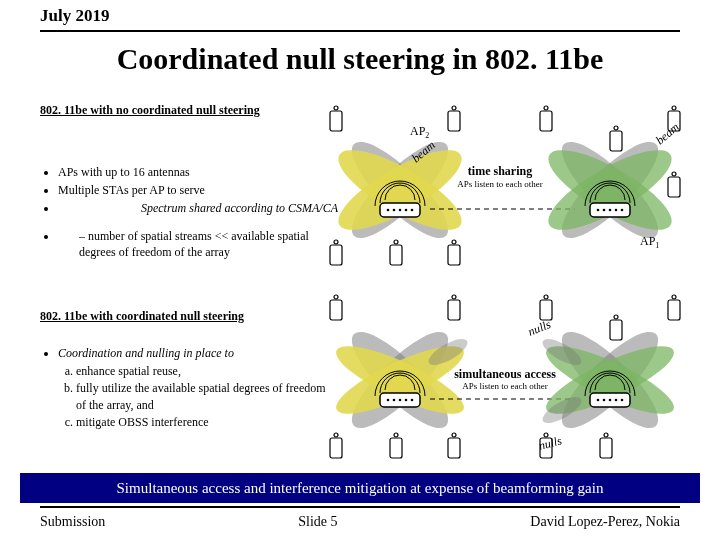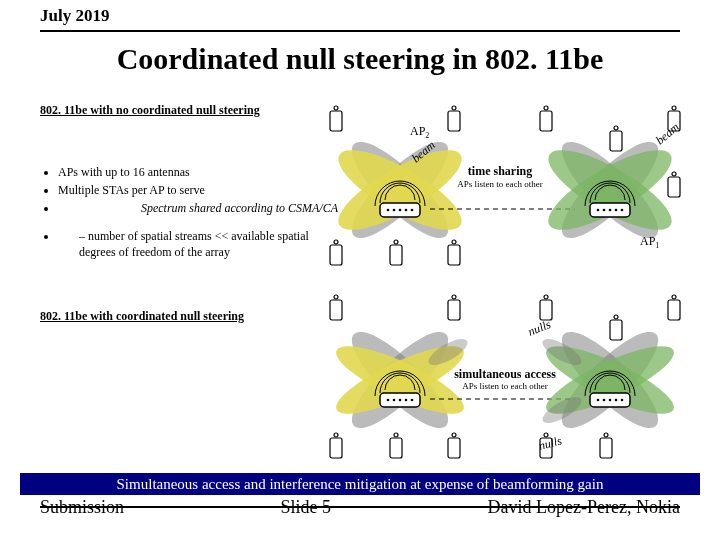--- a/index.html
+++ b/index.html
@@ -75,39 +75,39 @@
     list-style: none;
     margin: 11px;
     padding-left: 10px;
     font-size: 12px;
   }
   .summary-band {
     position: absolute;
     left: 20px;
     right: 20px;
     top: 473px;
-    height: 22px;
+    height: 30px;
     background: #000080;
     display: flex;
     align-items: center;
     justify-content: center;
   }
   .summary-text {
     color: #fff;
     font-size: 15px;
     text-align: center;
   }
   .footer-row {
     position: absolute;
-    bottom: 22px;
+    bottom: 10px;
     left: 40px;
     right: 40px;
     display: flex;
     justify-content: space-between;
-    font-size: 18px;
+    font-size: 14px;
   }
   .footer-rule {
     position: absolute;
     bottom: 32px;
     left: 40px;
     right: 40px;
     border-top: 2px solid #000;
   }
   
   .diagram {
@@ -168,20 +168,30 @@
     <li>
       <ul class="subsub">
         <li>– number of spatial streams &lt;&lt; available spatial degrees of freedom of the array</li>
       </ul>
     </li>
   </ul>
 
   <div class="section-label" style="top:279px; left:40px; width:260px;margin-top:31px;">
     <span class="ul">802. 11be with coordinated null steering</span>
   </div>
+  <ul class="bullets" style="top:345px; left:40px; padding-left:18px; margin:0; list-style:disc;">
+    <li>
+      <span><span class="italic">Coordination and nulling in place to</span></span>
+      <ol class="subol">
+        <li>enhance spatial reuse,</li>
+        <li>fully utilize the available spatial degrees of freedom of the array, and</li>
+        <li>mitigate OBSS interference</li>
+      </ol>
+    </li>
+  </ul>
 
   <svg class="diagram" style="left:300px; top:95px; width:400px; height:180px;" viewBox="0 0 400 180">
 
     <g>
       <ellipse class="beam-grey" cx="100" cy="95" rx="65" ry="20" transform="rotate(45 100 95)"></ellipse>
       <ellipse class="beam-grey" cx="100" cy="95" rx="65" ry="20" transform="rotate(-45 100 95)"></ellipse>
       <ellipse class="beam-yellow" cx="100" cy="95" rx="70" ry="22" transform="rotate(-30 100 95)"></ellipse>
       <ellipse class="beam-yellow" cx="100" cy="95" rx="70" ry="22" transform="rotate(30 100 95)"></ellipse>
       <path class="wave" d="M85 105 a10 10 0 0 1 30 0"></path>
       <path class="wave" d="M80 108 a14 14 0 0 1 40 0"></path>

